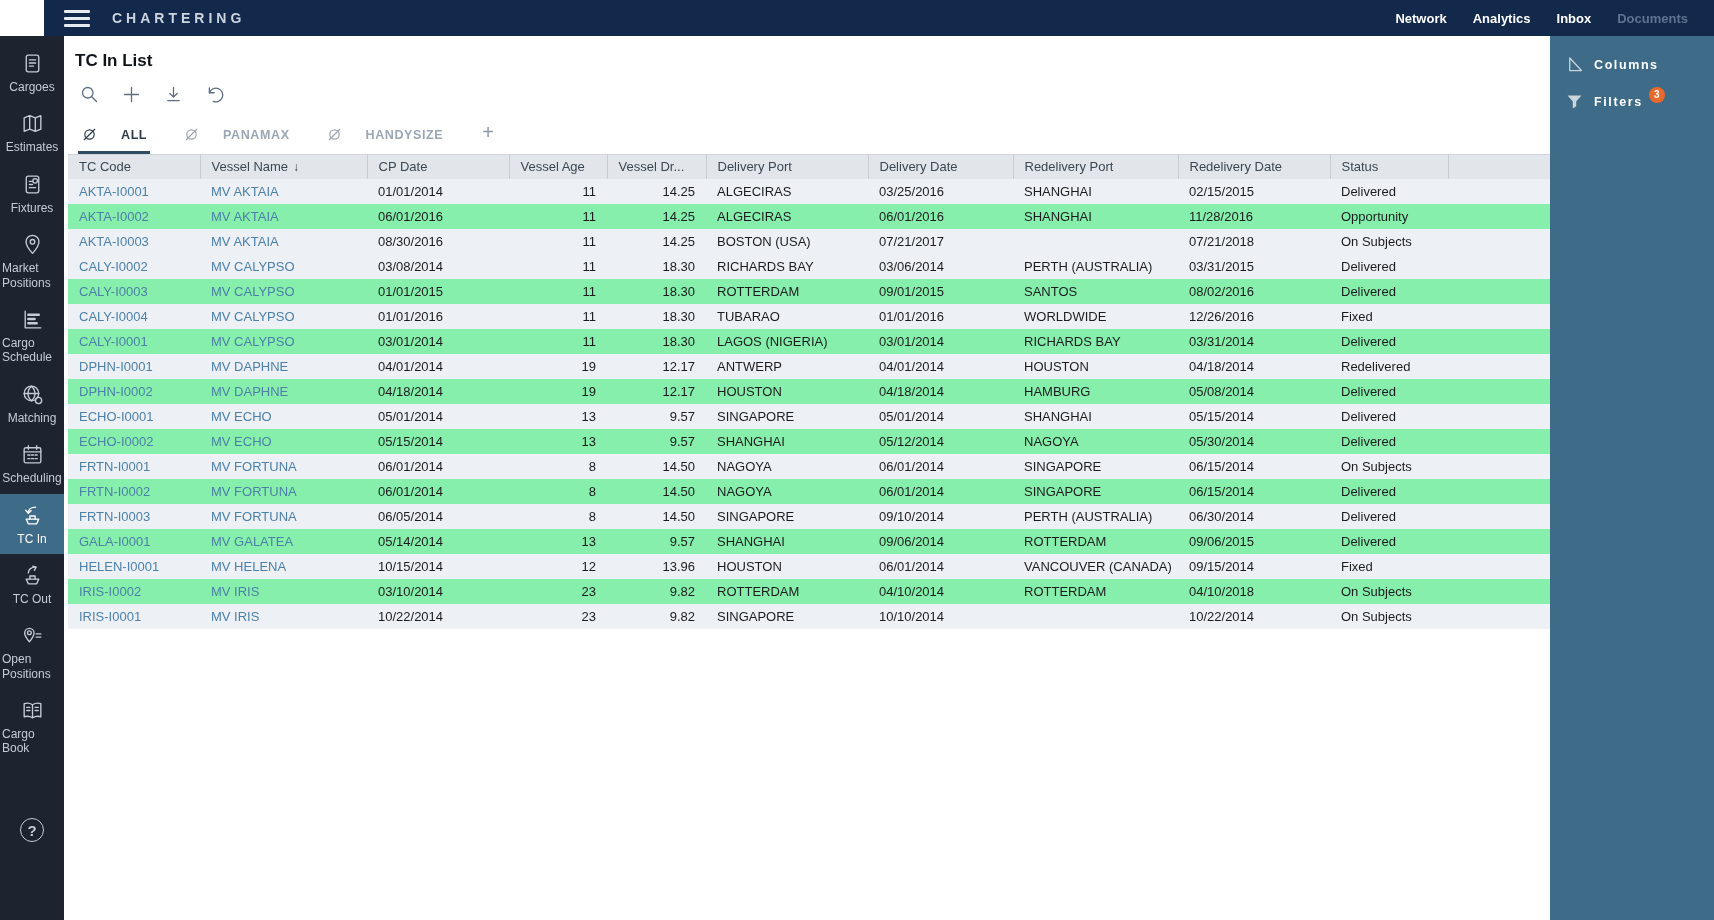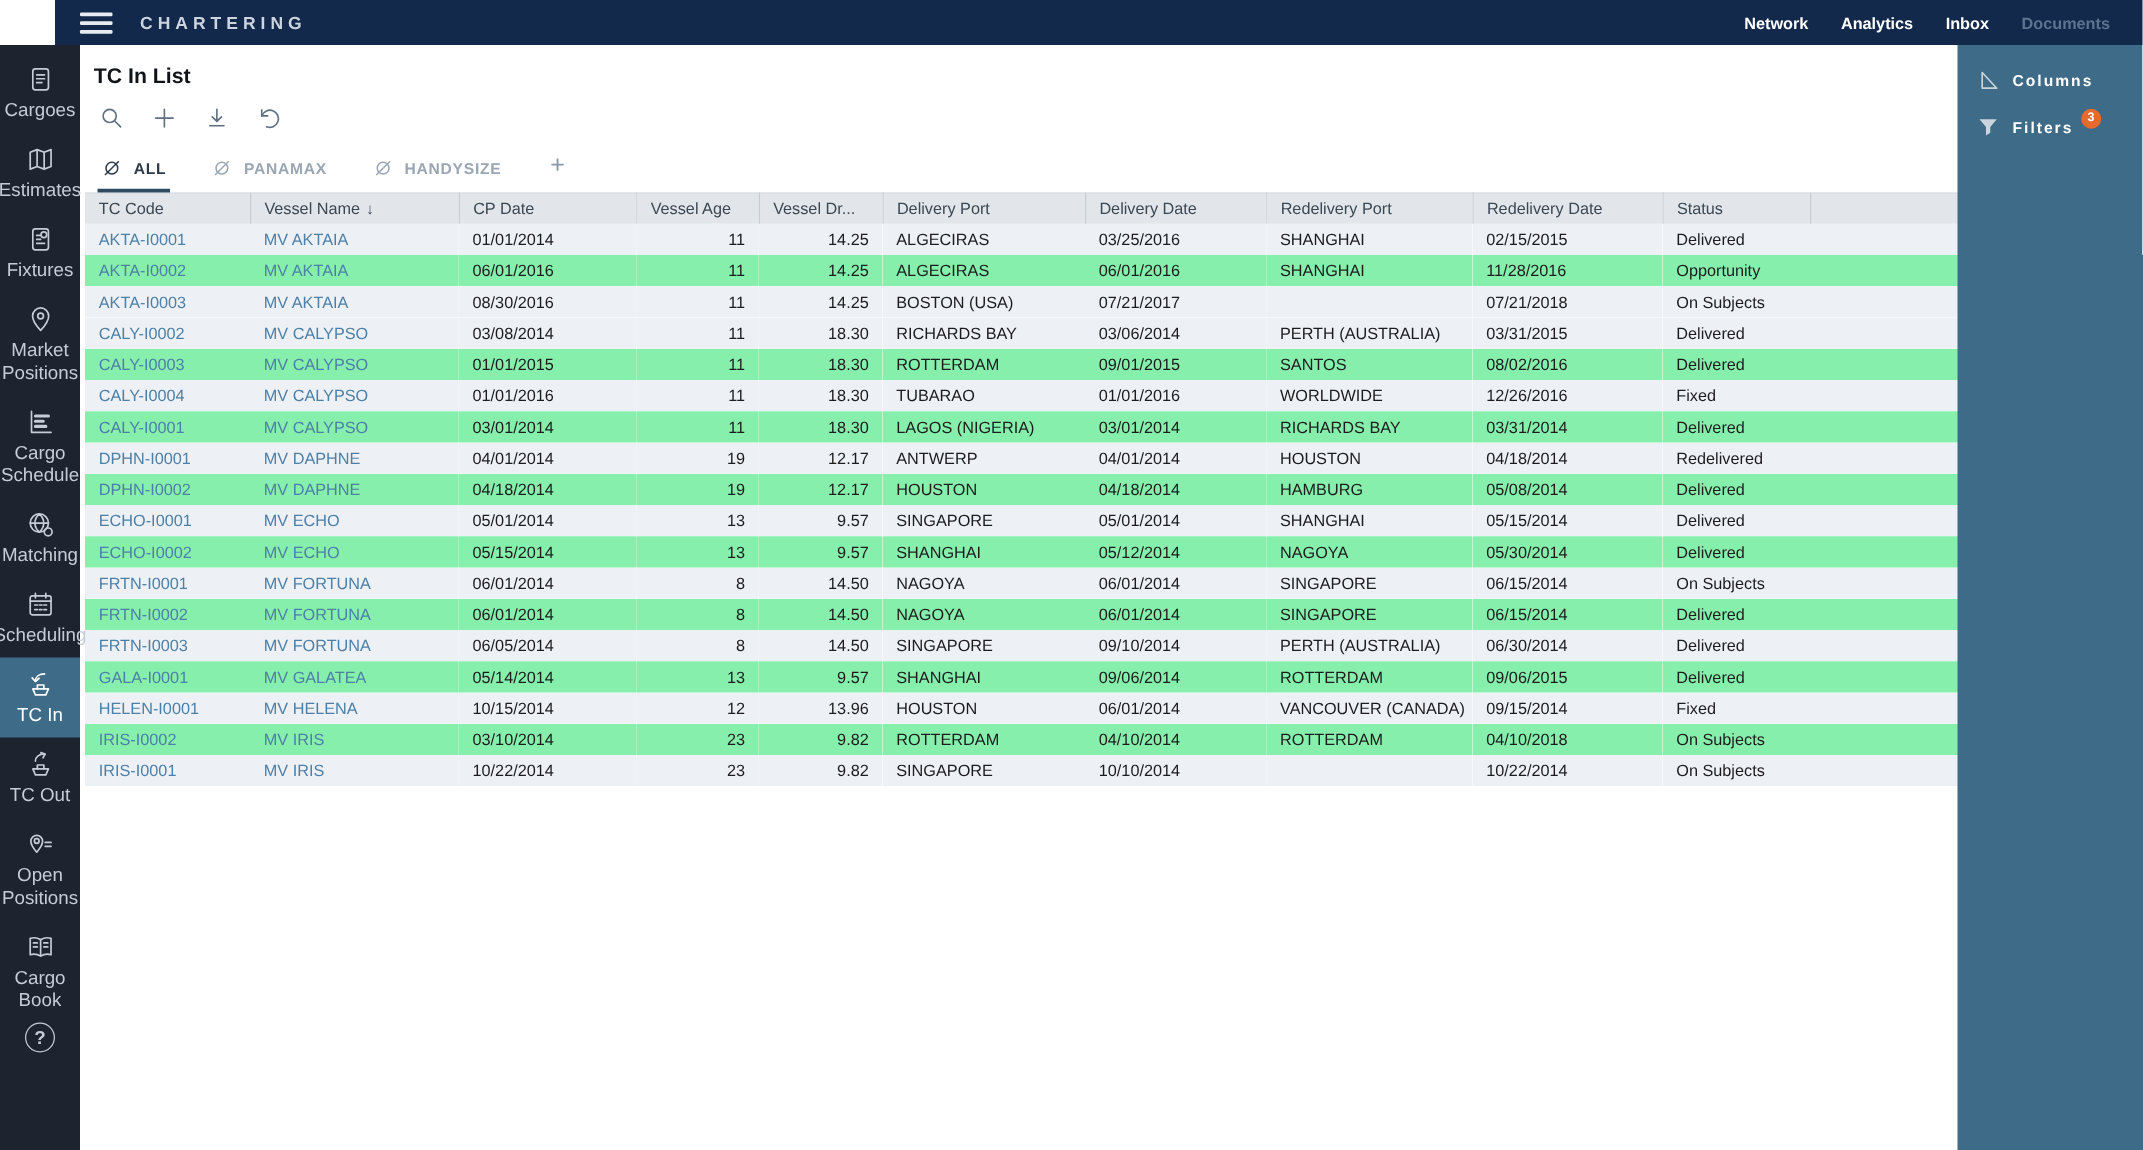--- a/index.html
+++ b/index.html
@@ -19,49 +19,49 @@
   .avatar { width:30px; height:30px; border-radius:50%; background:#f6d765; color:#13294b;
             font-size:12px; font-weight:bold; display:flex; align-items:center; justify-content:center;
             cursor:pointer; }
 
   
   .sidebar { position:absolute; top:36px; left:0; bottom:0; width:64px; background:#1d2430;
              display:flex; flex-direction:column; z-index:10; }
   .side-item { display:flex; flex-direction:column; align-items:center; gap:4px;
                padding:9px 2px 8px; color:#c5ccd6; cursor:pointer; }
   .side-item:first-child { margin-top:6px; }
-  .side-item .lbl { font-size:15px; line-height:1.2; text-align:center; }
+  .side-item .lbl { font-size:12px; line-height:1.2; }
   .side-item svg { width:25px; height:25px; stroke:currentColor; fill:none;
                    stroke-width:1.3; stroke-linecap:round; stroke-linejoin:round; }
   .side-item.active { background:#3e6b87; color:#ffffff; }
   .help-wrap { margin-top:auto; margin-bottom:78px; display:flex; justify-content:center; }
   .help-btn { width:24px; height:24px; border:1.6px solid #c5ccd6; border-radius:50%; color:#c5ccd6;
               font-size:15px; font-weight:bold; display:flex; align-items:center; justify-content:center;
               cursor:pointer; }
 
   
-  .rightpanel { position:absolute; top:36px; right:0; bottom:0; width:148px; background:#3e6b87;
+  .rightpanel { position:absolute; top:36px; right:0; bottom:0; width:164px; background:#3e6b87;
                 z-index:10; padding-top:10px;margin-left:44px; }
   .rp-item { display:flex; align-items:center; gap:10px; padding:9px 6px 9px 15px; cursor:pointer; }
   .rp-item svg { width:19px; height:19px; }
   .rp-label { color:#ffffff; font-size:12.5px; font-weight:bold; letter-spacing:1.6px; }
   .rp-badge { background:#e8692c; color:#fff; width:16px; height:16px; border-radius:50%;
               font-size:10px; font-weight:bold; display:inline-flex; align-items:center;
               justify-content:center; position:relative; top:-7px; left:-4px; }
 
   
   .main { position:absolute; top:36px; left:64px; width:1510px; bottom:0; background:#fff; }
   .page-title { font-size:17px; font-weight:bold; color:#101418; margin:15px 0 0 11px; }
   .toolbar { display:flex; gap:20px; margin:12px 0 0 14px; color:#5e7082; }
   .tool-btn { width:22px; height:22px; cursor:pointer; display:flex; align-items:center; justify-content:center; }
   .tool-btn svg { width:21px; height:21px; stroke:currentColor; fill:none; stroke-width:1.5;
                   stroke-linecap:round; stroke-linejoin:round; }
 
   .tabs { display:flex; align-items:flex-end; margin:16px 0 0 14px; }
-  .tab { display:flex; align-items:center; gap:9px; font-size:12.5px; font-weight:bold;
+  .tab { display:flex; align-items:center; gap:23px; font-size:12.5px; font-weight:bold;
          letter-spacing:0.6px; color:#9aa6b3; padding:4px 3px 8px; margin-right:30px; cursor:pointer;
          border-bottom:3px solid transparent; }
   .tab svg { width:17px; height:17px; stroke:currentColor; fill:none; stroke-width:1.4; }
   .tab.active { color:#2c3b49; border-bottom-color:#2e4d63; }
   .add-tab { color:#8b98a6; font-size:20px; font-weight:normal; padding:0 6px 10px; cursor:pointer; }
 
   
   table { border-collapse:collapse; table-layout:fixed; width:1506px; margin-left:4px; }
   thead th { background:#e2e6ea; color:#3b4753; font-weight:normal; font-size:13px; text-align:left;
              height:24px; padding:0 11px; border-right:1px solid #c7cdd4; border-top:1px solid #cfd5da;

